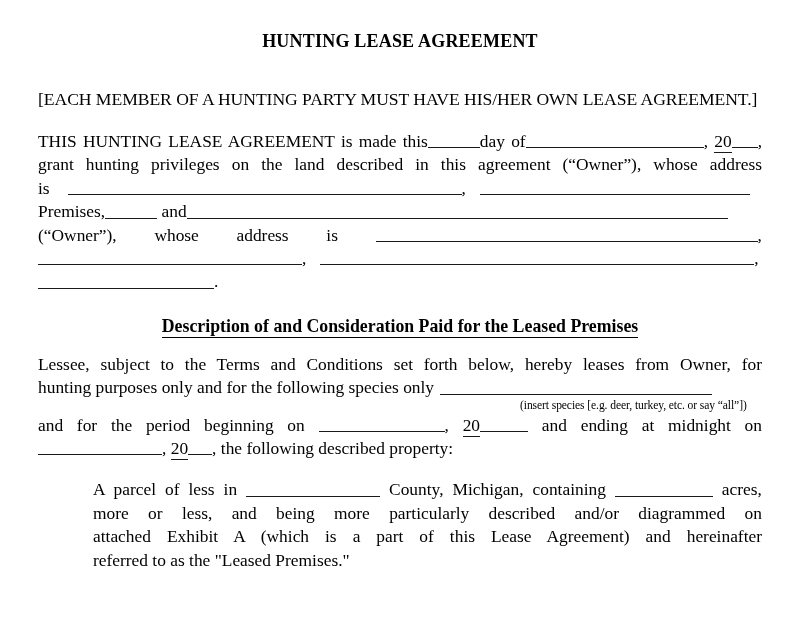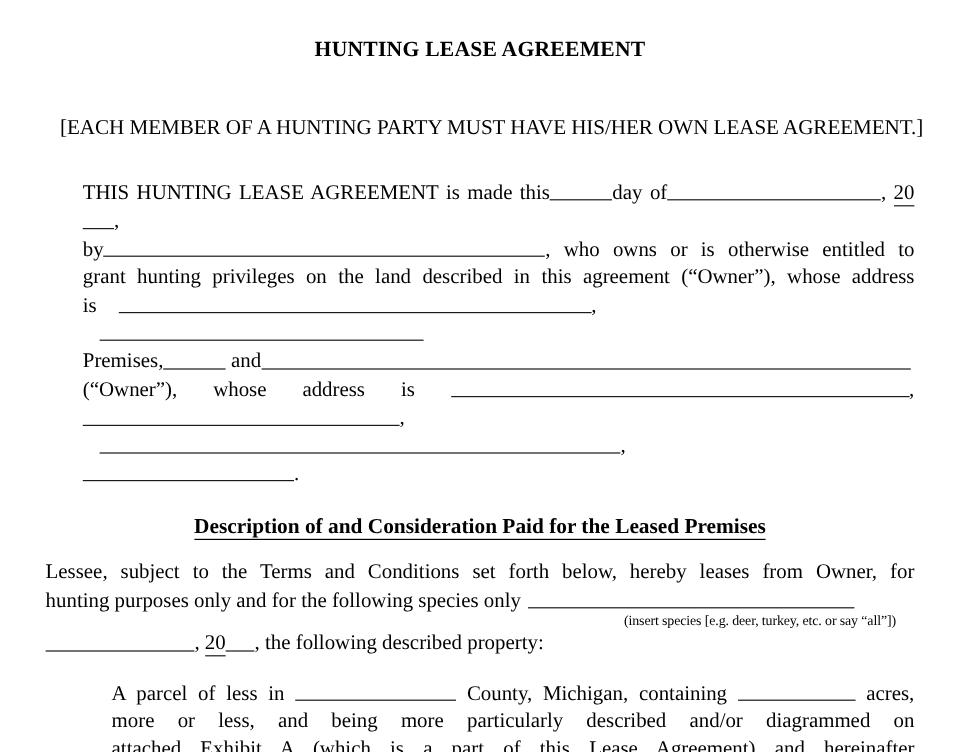--- a/index.html
+++ b/index.html
@@ -28,34 +28,34 @@
     text-align: center;
     font-weight: bold;
     font-size: 18px;
     letter-spacing: 0.2px;
     margin: 5px;
     padding-top: 27px;
     line-height: 1.1;
   }
   .notice-line {
     font-size: 17.6px;
-    margin: 12px;
+    margin: 0;
     padding-top: 32px;
     line-height: 1.2;
     white-space: nowrap;
     letter-spacing: -0.05px;
   }
   .para {
     font-size: 17.4px;
     line-height: 23.4px;
     margin: 0;
     text-align: justify;
     text-justify: inter-word;
   }
-  .para.first-block { padding-top: 20px; margin-left: 31px; }
+  .para.first-block { padding-top: 20px; }
   
   .just-line {
     display: block;
     text-align: justify;
     text-align-last: justify;
     font-size: 17.4px;
     line-height: 23.4px;
     white-space: normal;
   }
   .line {
@@ -123,21 +123,20 @@
 <div class="page">
 
   <h1 class="doc-title">HUNTING LEASE AGREEMENT</h1>
 
   <p class="notice-line">[EACH MEMBER OF A HUNTING PARTY MUST HAVE HIS/HER OWN LEASE AGREEMENT.]</p>
 
   <div class="para first-block">
 
     <span class="just-line"><span>THIS HUNTING LEASE AGREEMENT is made this</span><span class="blank" style="width:52px"></span><span>day of</span><span class="blank" style="width:178px"></span><span>,</span>&nbsp;<span class="blank-u">20</span><span class="blank" style="width:26px"></span><span>,</span></span>
 
-    <span class="just-line"><span>by</span><span class="blank" style="width:368px"></span>, who owns or is otherwise entitled to</span>
 
     <span class="just-line">grant hunting privileges on the land described in this agreement (“Owner”), whose address</span>
 
     <span class="line"><span>is</span><span class="blank" style="width:394px;margin-left:18px"></span><span>,</span><span class="blank" style="width:270px;margin-left:14px"></span></span>
 
     <span class="line"><span>Premises,</span><span class="blank" style="width:52px"></span>&nbsp;<span>and</span><span class="blank" style="width:541px"></span></span>
 
     <span class="just-line"><span>(“Owner”),</span> <span>whose</span> <span>address</span> <span>is</span> <span class="blank" style="width:382px"></span><span>,</span></span>
 
     <span class="line"><span class="blank" style="width:264px"></span><span>,</span><span class="blank" style="width:434px;margin-left:14px"></span><span>,</span></span>
@@ -149,20 +148,21 @@
 
   <div class="para" style="padding-top:14px">
 
 
     <span class="just-line">Lessee, subject to the Terms and Conditions set forth below, hereby leases from Owner, for</span>
 
     <span class="line"><span>hunting purposes only and for the following species only</span><span class="blank" style="width:272px;margin-left:6px"></span></span>
 
     <span class="small-note">(insert species [e.g. deer, turkey, etc. or say “all”])</span>
 
+    <span class="just-line" style="padding-top:2px"><span>and for the period beginning on</span> <span class="blank" style="width:126px"></span><span>,</span> <span class="blank-u">20</span><span class="blank" style="width:48px"></span> <span>and ending at midnight on</span></span>
 
     <span class="line"><span class="blank" style="width:124px"></span><span>,</span> <span class="blank-u">20</span><span class="blank" style="width:24px"></span><span>, the following described property:</span></span>
   </div>
 
   <div class="indent-block" style="padding-top:18px">
 
     <span class="just-line"><span>A parcel of less in</span> <span class="blank" style="width:134px"></span> <span>County, Michigan, containing</span> <span class="blank" style="width:98px"></span> <span>acres,</span></span>
 
     <span class="just-line">more or less, and being more particularly described and/or diagrammed on</span>
 

